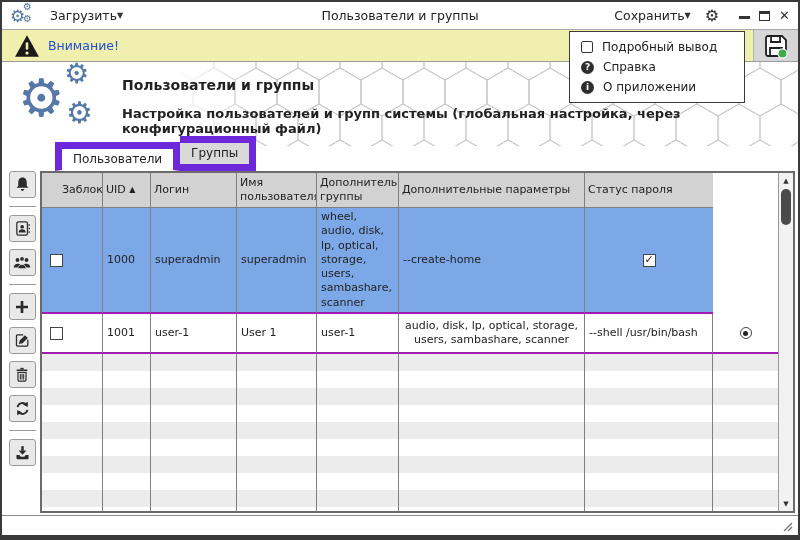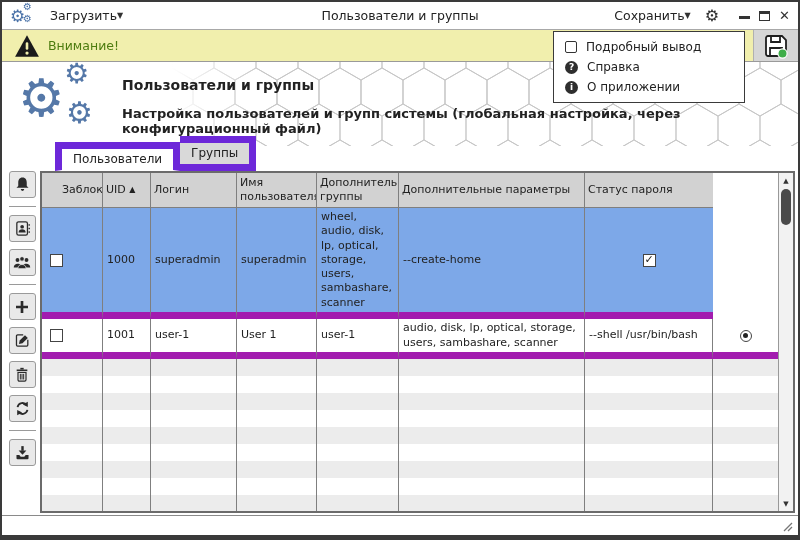--- a/index.html
+++ b/index.html
@@ -23,25 +23,25 @@
   .tb-right { margin-left:auto; display:flex; align-items:center; gap:14px; }
   .gear-dark { font-size:16px; color:#2e2e2e; line-height:1; }
   .winctl { display:flex; align-items:center; gap:9px; margin-left:6px; }
   .wc-min { width:11px; height:3px; background:#333; margin-top:4px; }
   .wc-max { width:11px; height:10px; border:1.5px solid #333; border-top-width:3px; }
   .wc-close { font-size:13px; color:#333; line-height:1; }
   
   .warnbar { height:32px; flex:0 0 32px; background:#f1efad; border-bottom:1px solid #9a9a9a;
     display:flex; align-items:center; padding-left:12px; position:relative; }
   .warn-tri { width:26px; height:24px; margin-right:8px; }
-  .warn-text { font-size:12.5px; color:#4d7c0f; }
+  .warn-text { font-size:12.5px; color:#1d4ed8; }
   .savefile-btn { position:absolute; right:0; top:0; width:45px; height:31px; background:#d6d6d6;
     border-left:1px solid #b0b0b0; display:flex; align-items:center; justify-content:center; }
   
-  .dropdown { position:absolute; top:29px; right:53px; width:192px; background:#fff;
+  .dropdown { position:absolute; top:29px; right:53px; width:176px; background:#fff;
     border:1px solid #3a3a3a; z-index:20; padding:5px 0; }
   .dd-item { display:flex; align-items:center; gap:9px; padding:3px 11px; font-size:12px; }
   .dd-checkbox { width:12px; height:12px; border:1.5px solid #333; border-radius:2px; background:#fff; flex:0 0 12px; }
   .dd-circle { width:13px; height:13px; border-radius:50%; background:#2e2e2e; color:#fff;
     font-size:9px; font-weight:bold; display:flex; align-items:center; justify-content:center; flex:0 0 13px; }
   
   .apphdr { height:84px; flex:0 0 84px; position:relative; overflow:hidden; background:#fff; }
   .hexbg { position:absolute; left:170px; top:-6px; right:0; height:110%; }
   .hexfade { position:absolute; left:170px; top:0; width:90px; height:100%;
     background:linear-gradient(to right,#ffffff,rgba(255,255,255,0)); }
@@ -63,25 +63,25 @@
   .sbtn { width:27px; height:27px; background:#e9e9e9; border:1px solid #9a9a9a; border-radius:3px;
     display:flex; align-items:center; justify-content:center; margin-bottom:7px; flex:0 0 27px; }
   .sep { width:27px; height:1px; background:#9a9a9a; margin:1px 0 8px; }
   .tblwrap { flex:1; border:2px solid #6b6b6b; position:relative; margin-left:3px;
     display:flex; flex-direction:column; padding-right:15px; background:#fff; min-height:0; overflow:hidden; }
   .trow { display:grid; grid-template-columns:61px 48px 86px 80px 82px 186px 128px 1fr; }
   .thead { flex:0 0 35px; }
   .th { background:#d2d2d2; border-right:1px solid #7f7f7f; border-bottom:1px solid #7f7f7f;
     font-size:11px; line-height:1.3; padding:2px 3px; display:flex; align-items:center; overflow:hidden; }
   .th.clip { white-space:nowrap;padding-left:20px; }
-  .td { border-right:1px solid #7f7f7f; border-bottom:7px solid #a21caf; font-size:11px;
+  .td { border-right:1px solid #7f7f7f; border-bottom:2px solid #a21caf; font-size:11px;
     line-height:1.3; padding:2px 4px; display:flex; align-items:center; overflow:hidden; }
   .row-sel .td { background:#7da8e8; }
   .row1 { flex:0 0 56px; }
-  .row2 { flex:0 0 40px; }
+  .row2 { flex:0 0 40px;text-align:center; }
   .cb { width:13px; height:13px; border:1px solid #444; background:#fff; margin-left:4px; flex:0 0 13px; }
   .cb.checked { display:flex; align-items:center; justify-content:center; font-size:11px; font-weight:bold; color:#222; }
   .center { justify-content:center; }
   .radio { width:12px; height:12px; border:1px solid #444; border-radius:50%; background:#fff;
     display:flex; align-items:center; justify-content:center; }
   .radio .dot { width:5px; height:5px; border-radius:50%; background:#222; }
   .filler { flex:1; background:repeating-linear-gradient(to bottom,#ececec 0 17px,#ffffff 17px 34px); }
   .filler .fc { border-right:1px solid #7f7f7f; }
   .filler.trow { align-items:stretch; }
   .filler .fc { height:100%; }

